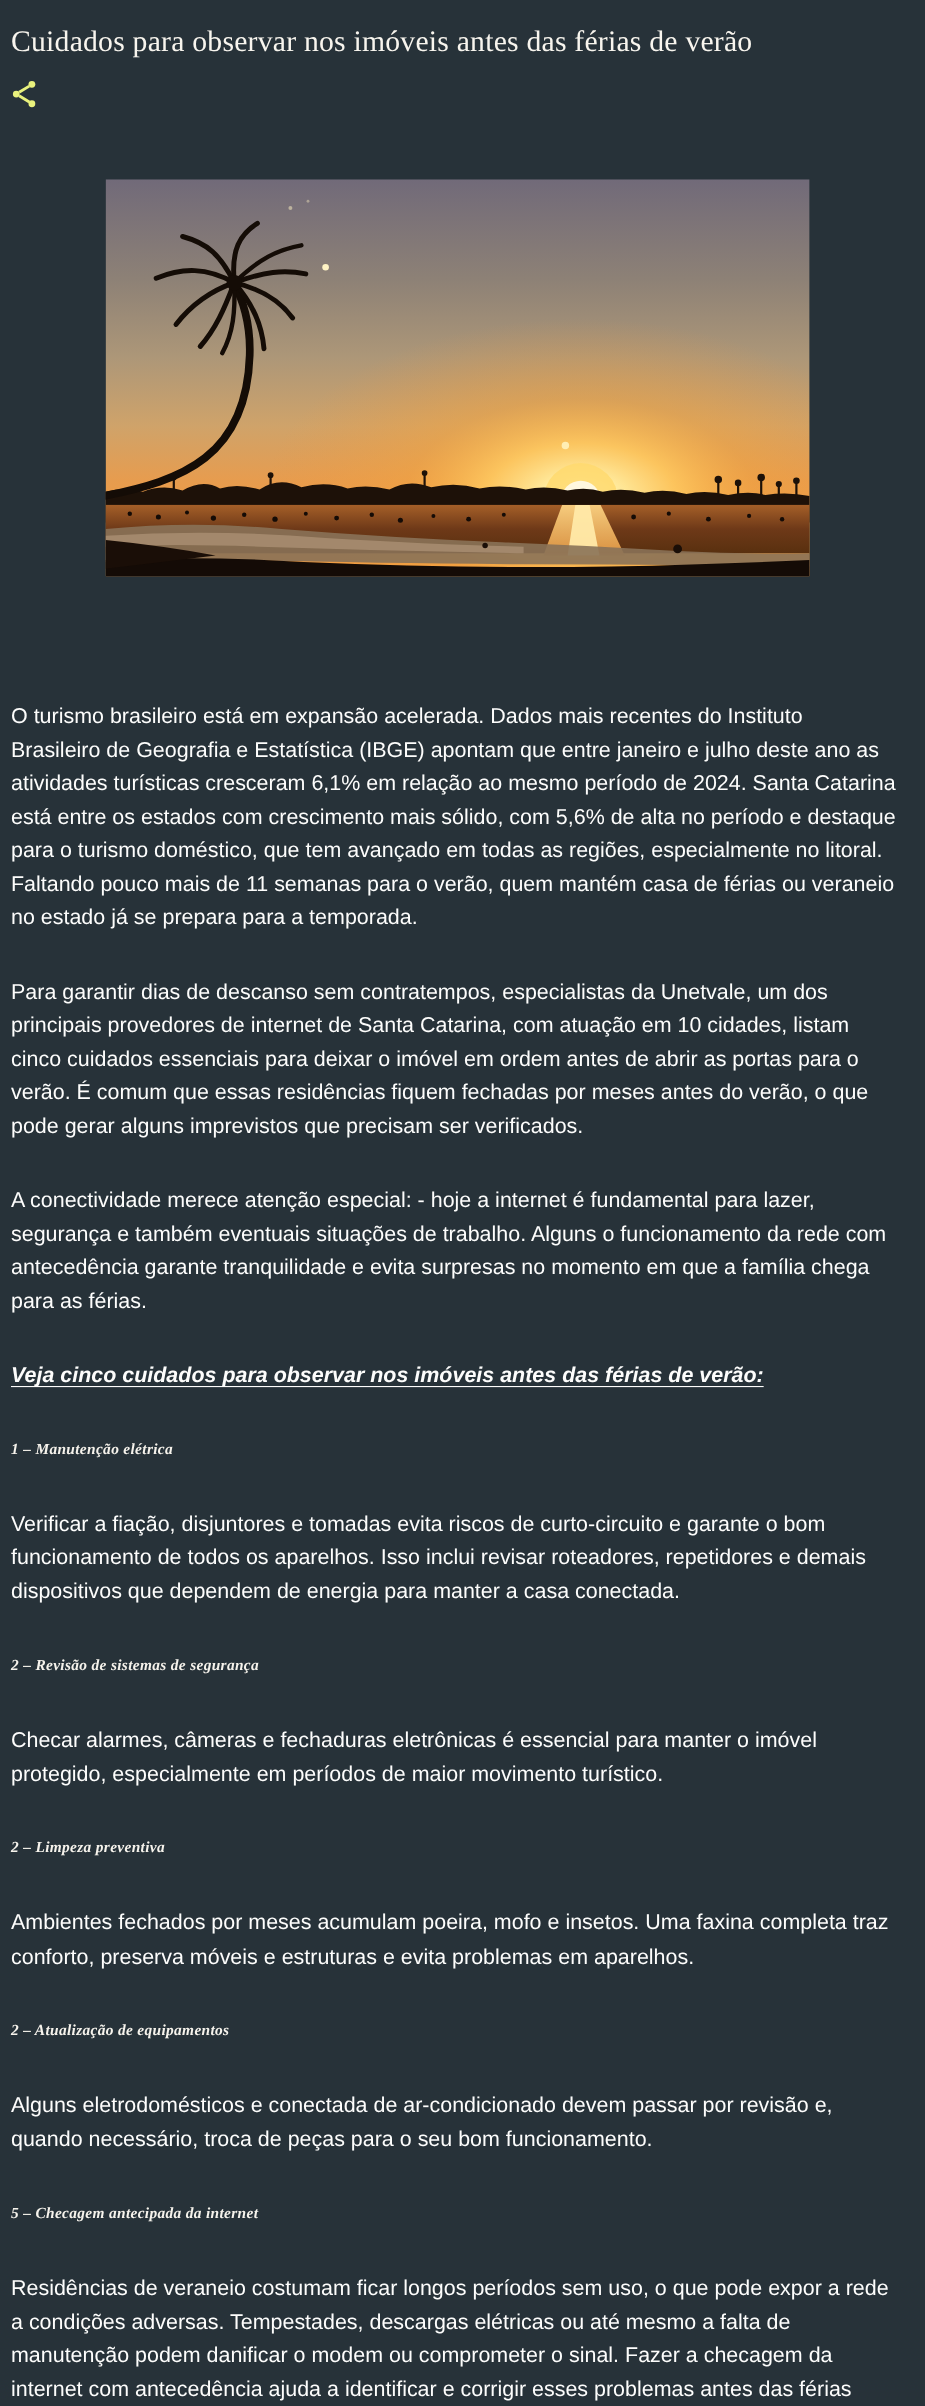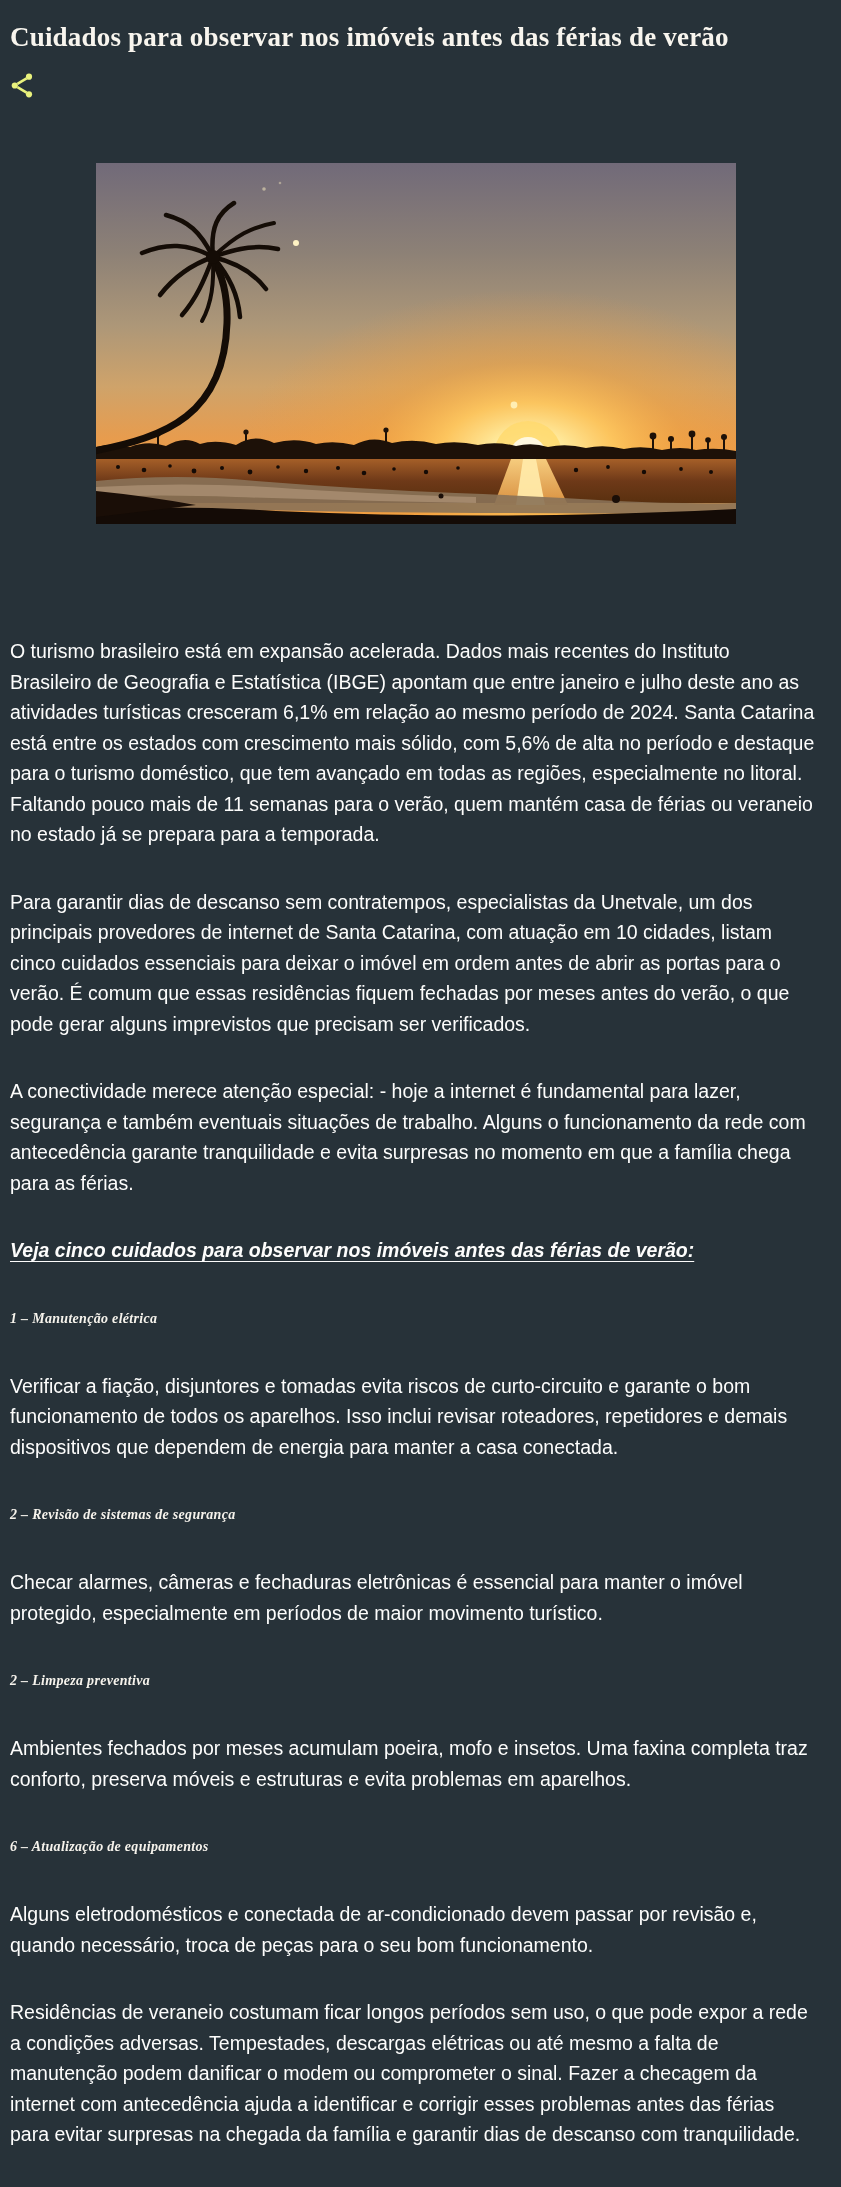--- a/index.html
+++ b/index.html
@@ -8,21 +8,21 @@
     height: 2187px;
     background: #273239;
     overflow: hidden;
     font-family: "Liberation Sans", sans-serif;
   }
   .page { padding: 20px 10px 0 10px; }
 
   .title {
     margin: 0;
     font-family: "Liberation Serif", serif;
-    font-weight: 700;
+    font-weight: 400;
     font-size: 27px;
     line-height: 34px;
     letter-spacing: 0.2px;
     color: #f8f5ee;
     white-space: nowrap;
   }
   .date {
     margin: 0;
     font-family: "Liberation Serif", serif;
     font-style: italic;
@@ -213,19 +213,20 @@
 
     <h2 class="sec-heading">1 – Manutenção elétrica</h2>
     <p>Verificar a fiação, disjuntores e tomadas evita riscos de curto-circuito e garante o bom funcionamento de todos os aparelhos. Isso inclui revisar roteadores, repetidores e demais dispositivos que dependem de energia para manter a casa conectada.</p>
 
     <h2 class="sec-heading">2 – Revisão de sistemas de segurança</h2>
     <p>Checar alarmes, câmeras e fechaduras eletrônicas é essencial para manter o imóvel protegido, especialmente em períodos de maior movimento turístico.</p>
 
     <h2 class="sec-heading">2 – Limpeza preventiva</h2>
     <p>Ambientes fechados por meses acumulam poeira, mofo e insetos. Uma faxina completa traz conforto, preserva móveis e estruturas e evita problemas em aparelhos.</p>
 
-    <h2 class="sec-heading">6 – Atualização de equipamentos</h2>
+    <h2 class="sec-heading">2 – Atualização de equipamentos</h2>
     <p>Alguns eletrodomésticos e conectada de ar-condicionado devem passar por revisão e, quando necessário, troca de peças para o seu bom funcionamento.</p>
 
+    <h2 class="sec-heading">5 – Checagem antecipada da internet</h2>
     <p>Residências de veraneio costumam ficar longos períodos sem uso, o que pode expor a rede a condições adversas. Tempestades, descargas elétricas ou até mesmo a falta de manutenção podem danificar o modem ou comprometer o sinal. Fazer a checagem da internet com antecedência ajuda a identificar e corrigir esses problemas antes das férias para evitar surpresas na chegada da família e garantir dias de descanso com tranquilidade.</p>
   </div>
 
 </div>
 
 </body></html>

